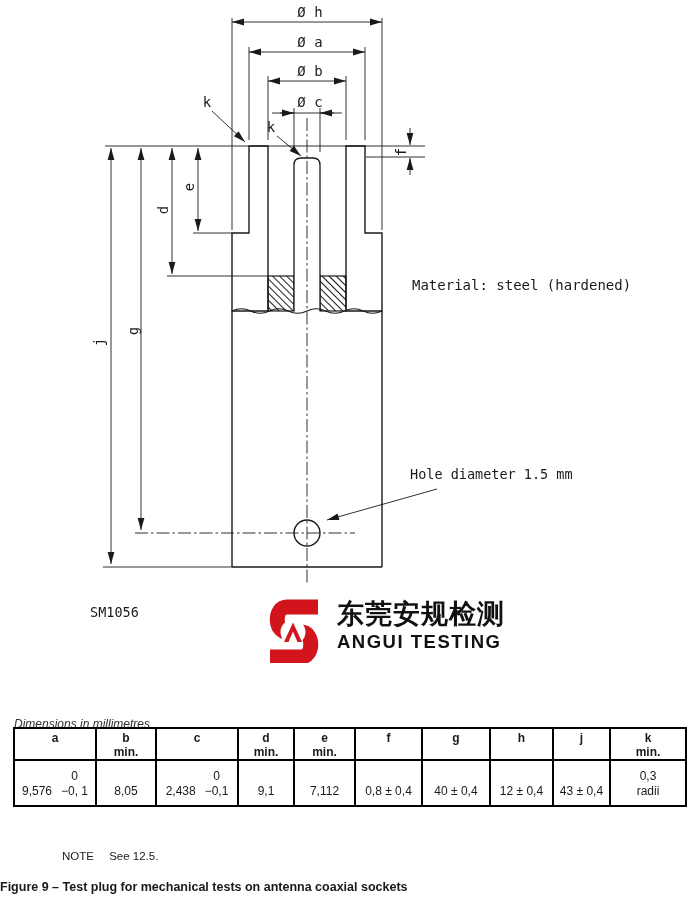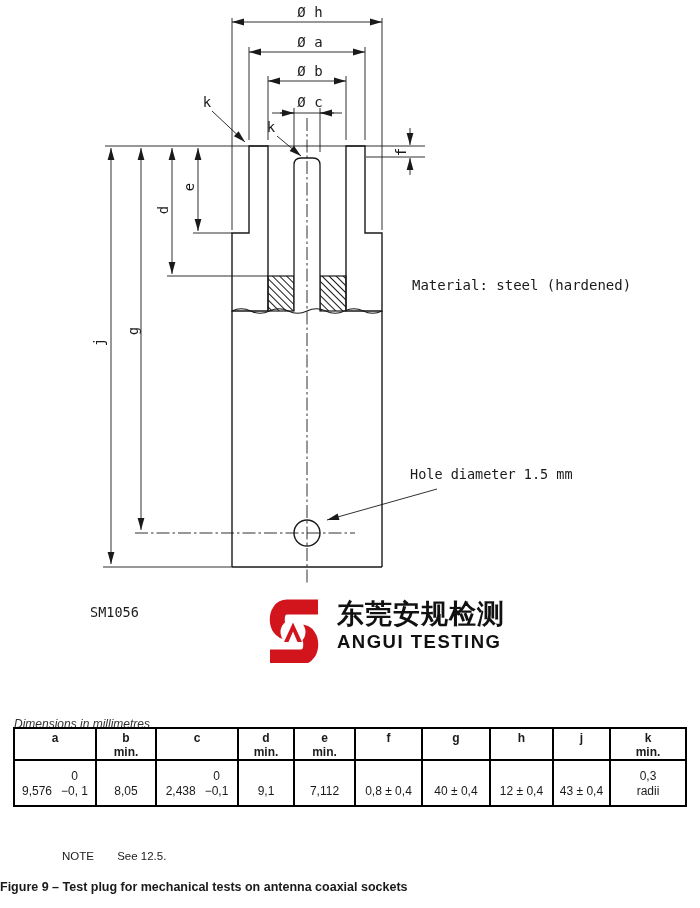--- a/index.html
+++ b/index.html
@@ -25,21 +25,21 @@
                 padding-top:2px;font-weight:bold;line-height:14px;box-sizing:border-box;}
   #dimtable .vc{border-right:2px solid #000;display:flex;align-items:flex-end;justify-content:center;
                 padding-bottom:6px;box-sizing:border-box;line-height:15px;}
   #dimtable .hc.last,#dimtable .vc.last{border-right:none;}
   .tolwrap{display:flex;align-items:flex-end;gap:9px;}
   .tolstack{text-align:center;line-height:15px;}
   .kstack{text-align:center;line-height:15px;}
   
   #note1{position:absolute;left:14px;top:817px;font-size:11.5px;}
   #note2{position:absolute;left:14px;top:850px;font-size:11.5px;}
-  #note2 .lbl{margin-right:20px;padding-left:48px;}
+  #note2 .lbl{margin-right:12px;padding-left:48px;}
   #caption{position:absolute;left:0;top:880px;width:700px;text-align:left;
            font-weight:bold;font-size:12.5px;}
 </style>
 </head>
 <body>
 
 <div id="page">
 
   
   <svg width="700" height="640" viewBox="0 0 700 640">

